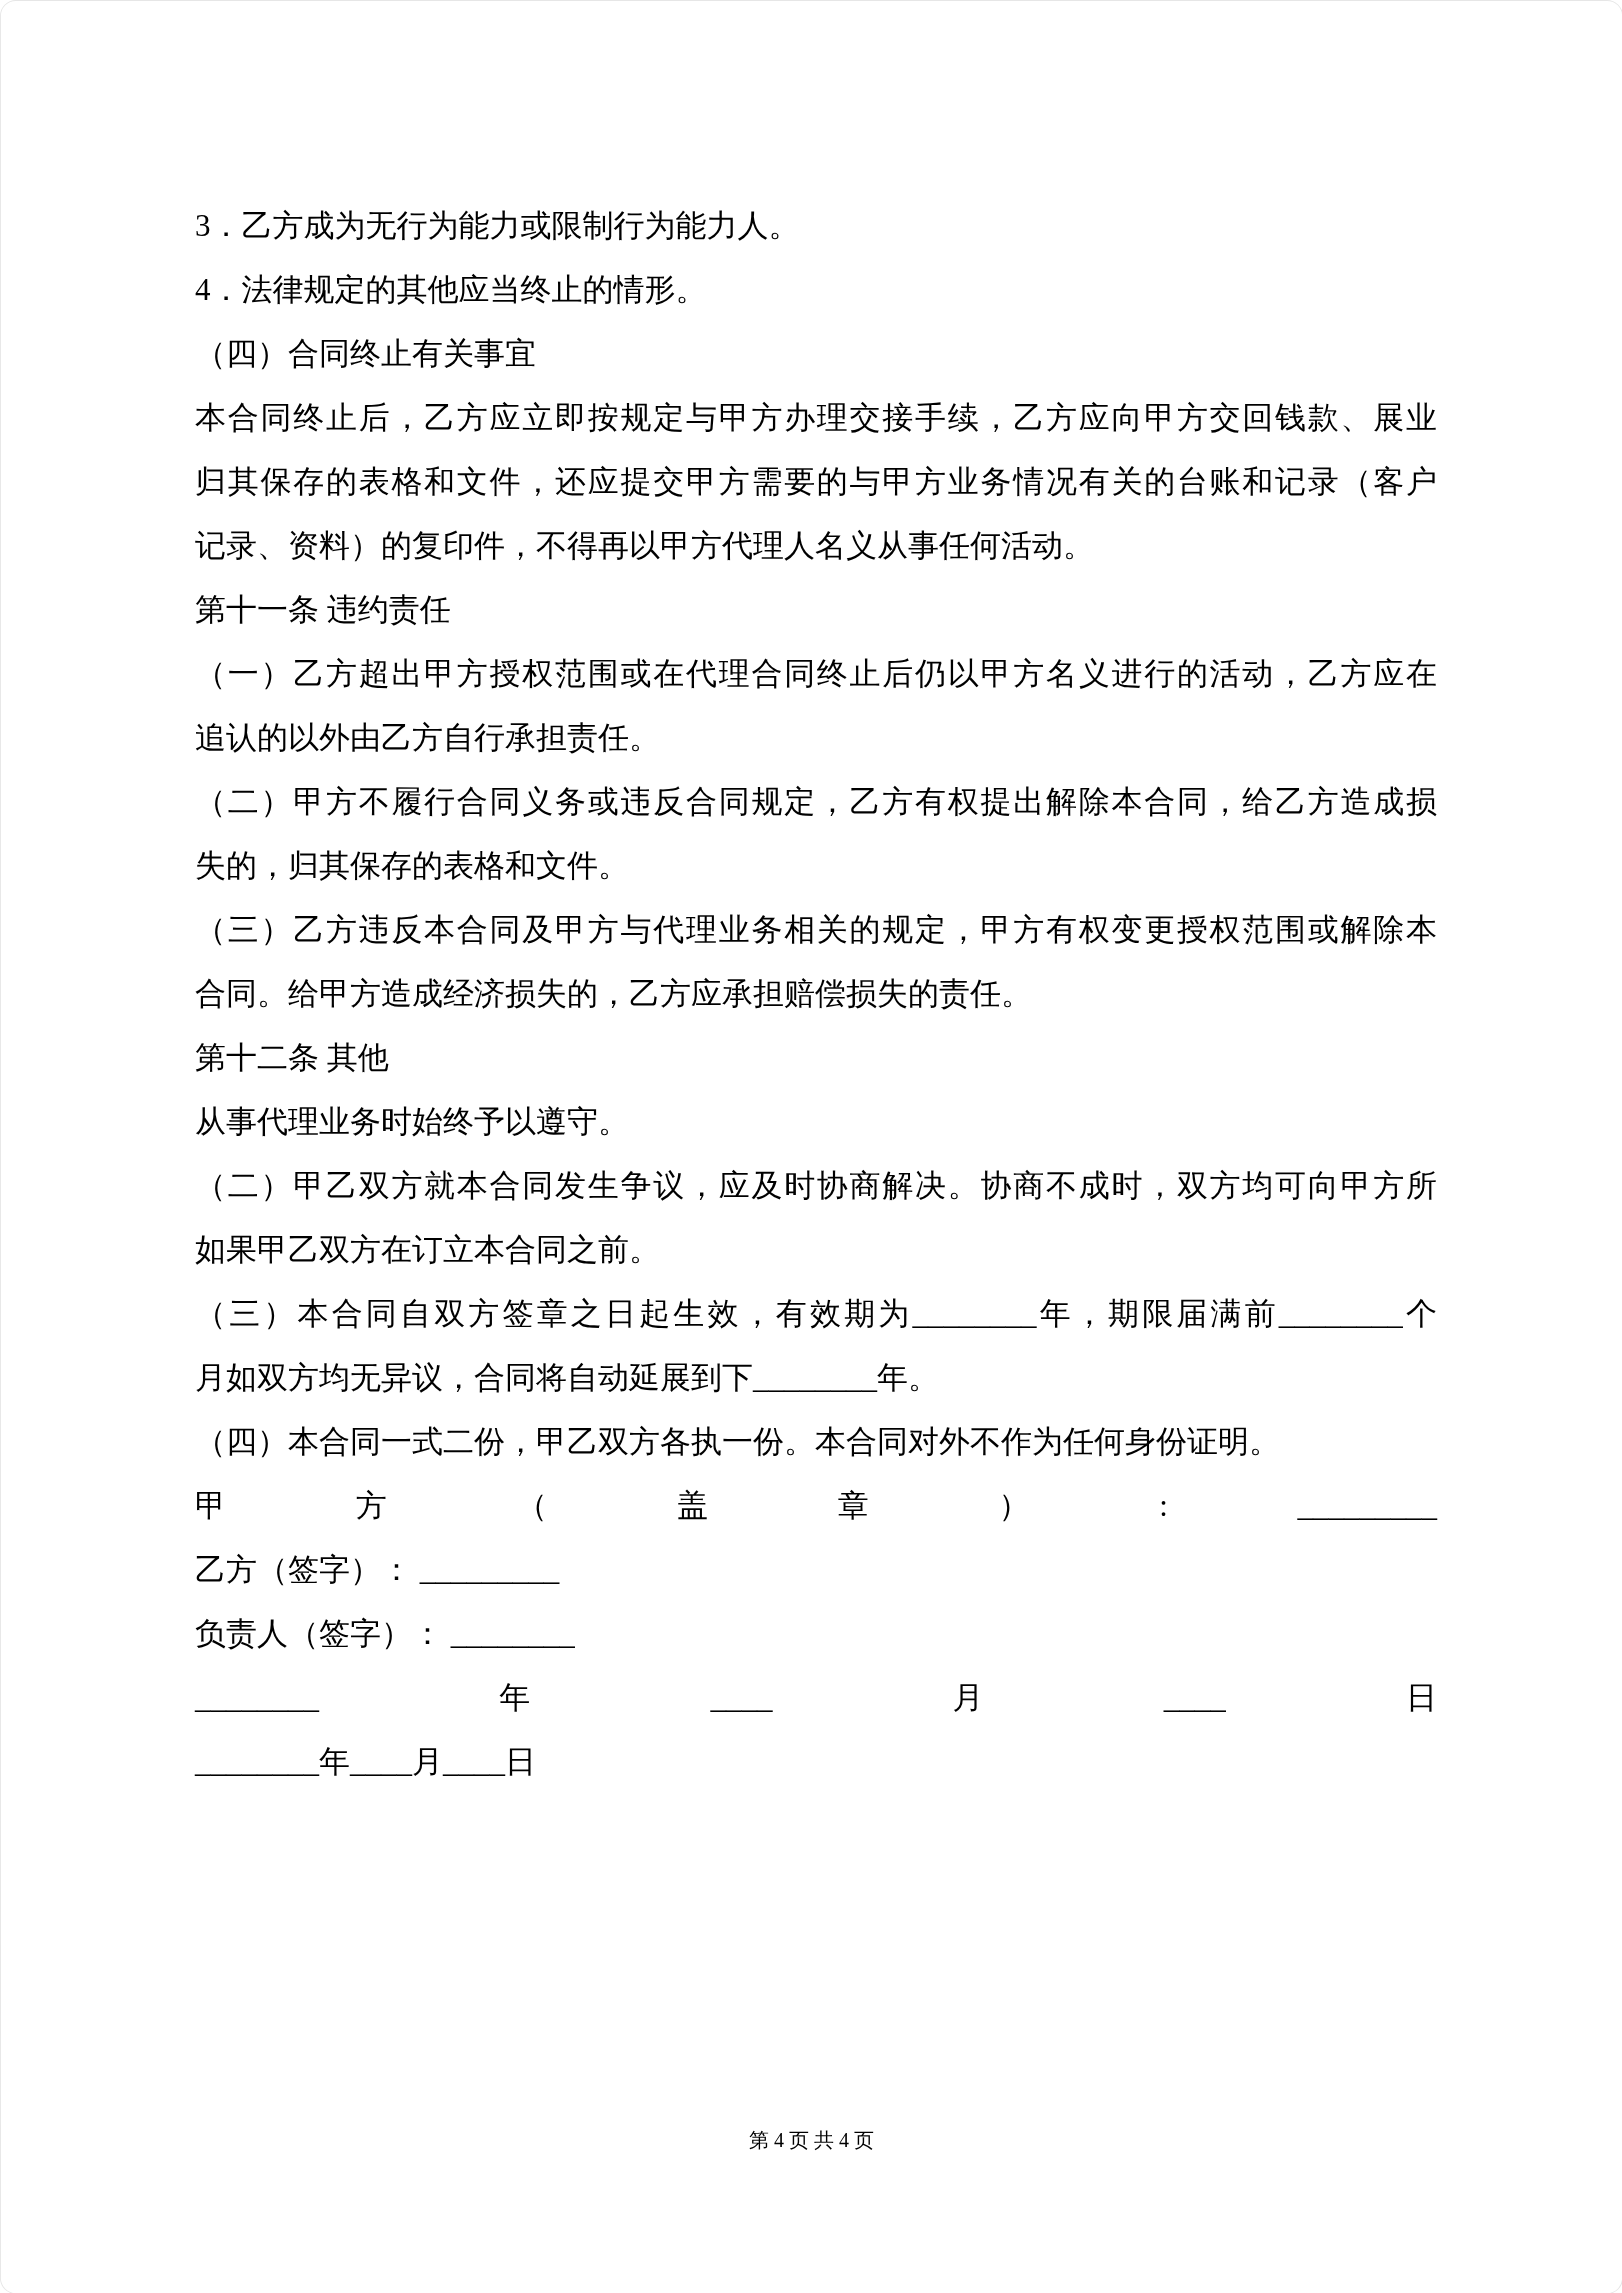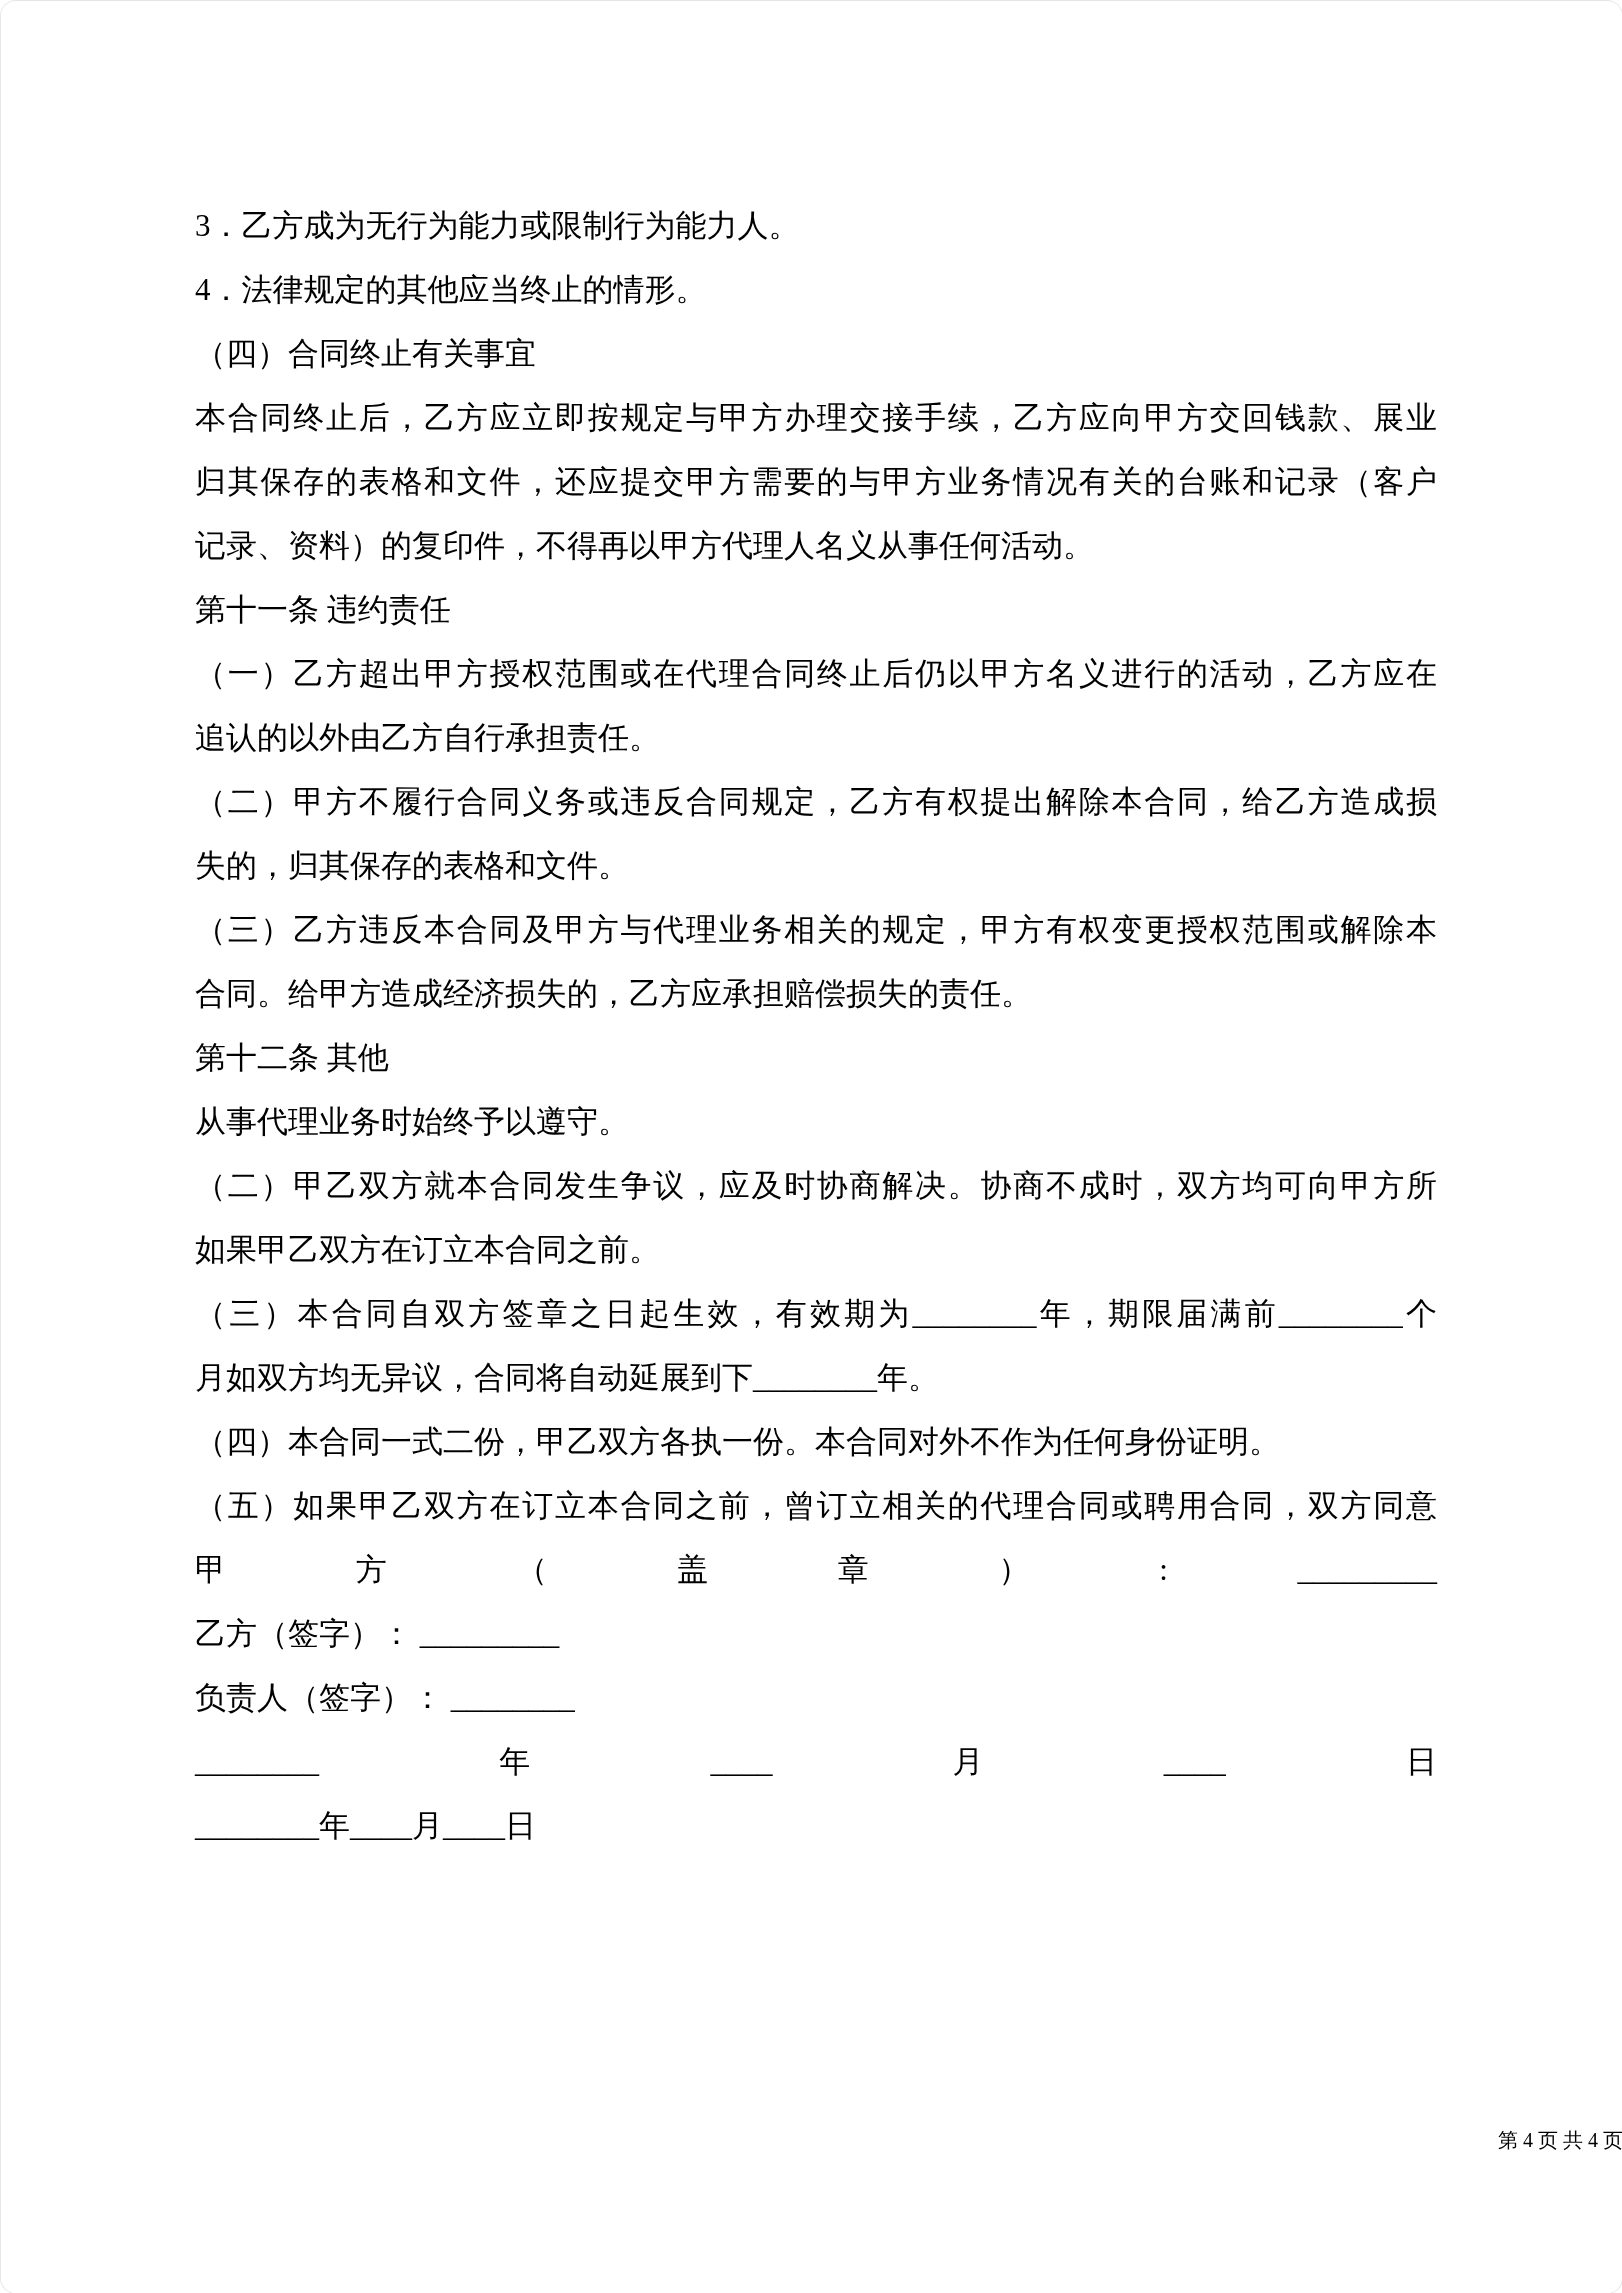--- a/index.html
+++ b/index.html
@@ -41,21 +41,21 @@
     white-space: pre;
   }
   .line.spread span {
     display: inline-block;
   }
   .footer {
     position: absolute;
     top: 2127px;
     left: 0;
     width: 100%;
-    text-align: right;
+    text-align: center;
     font-size: 20px;
     line-height: 27px;
     color: #000000;
   }
 </style>
 </head>
 <body>
 
 <div class="page">
   <div class="doc">
@@ -72,21 +72,20 @@
       <div class="line">失的，归其保存的表格和文件。</div>
       <div class="line j">（三）乙方违反本合同及甲方与代理业务相关的规定，甲方有权变更授权范围或解除本</div>
       <div class="line">合同。给甲方造成经济损失的，乙方应承担赔偿损失的责任。</div>
       <div class="line">第十二条 其他</div>
       <div class="line">从事代理业务时始终予以遵守。</div>
       <div class="line j">（二）甲乙双方就本合同发生争议，应及时协商解决。协商不成时，双方均可向甲方所</div>
       <div class="line">如果甲乙双方在订立本合同之前。</div>
       <div class="line j">（三）本合同自双方签章之日起生效，有效期为________年，期限届满前________个</div>
       <div class="line">月如双方均无异议，合同将自动延展到下________年。</div>
       <div class="line">（四）本合同一式二份，甲乙双方各执一份。本合同对外不作为任何身份证明。</div>
-      <div class="line j">（五）如果甲乙双方在订立本合同之前，曾订立相关的代理合同或聘用合同，双方同意</div>
       <div class="line spread"><span>甲</span><span>方</span><span>（</span><span>盖</span><span>章</span><span>）</span><span>:</span><span>_________</span></div>
       <div class="line">乙方（签字）： _________</div>
       <div class="line">负责人（签字）： ________</div>
       <div class="line spread"><span>________</span><span>年</span><span>____</span><span>月</span><span>____</span><span>日</span></div>
       <div class="line">________年____月____日</div>
     </div>
   <div class="footer">第 4 页 共 4 页</div>
 </div>
 
 

